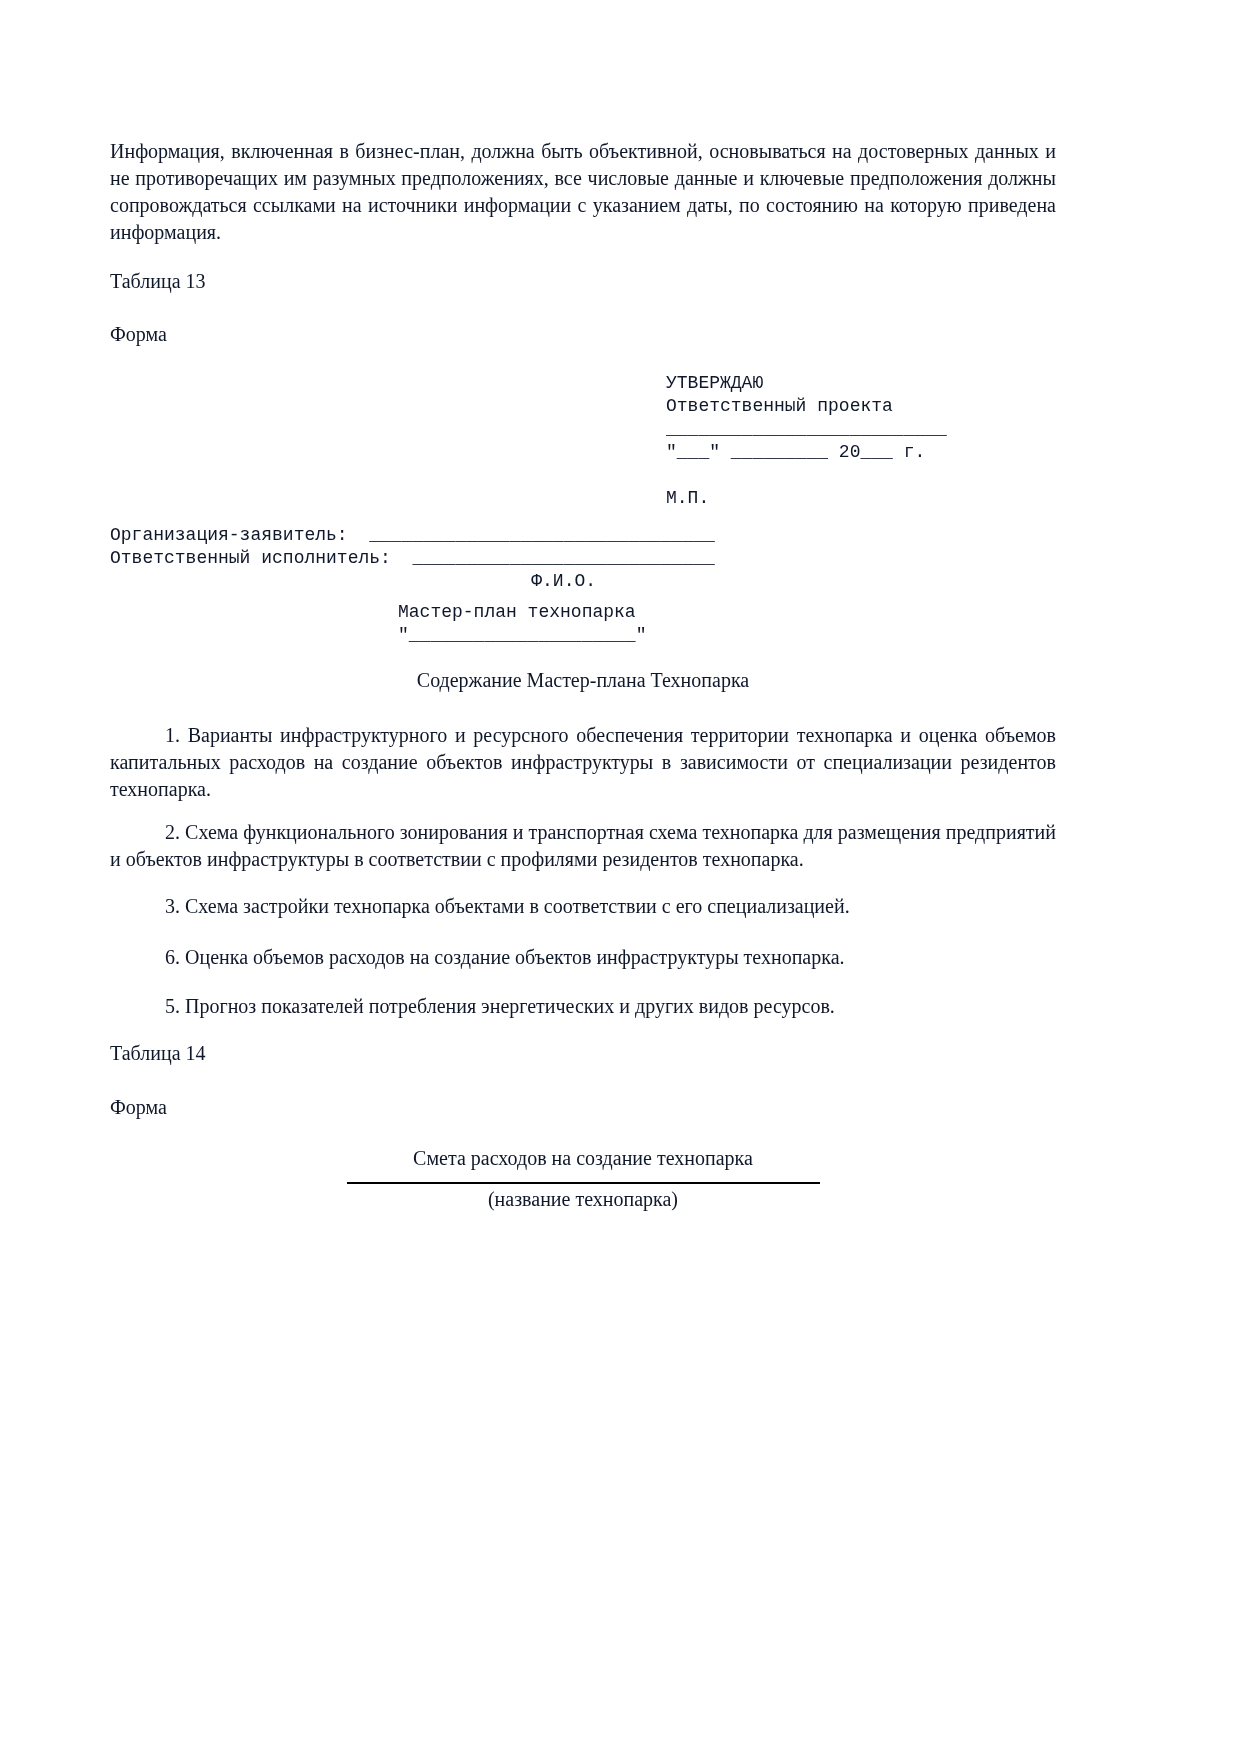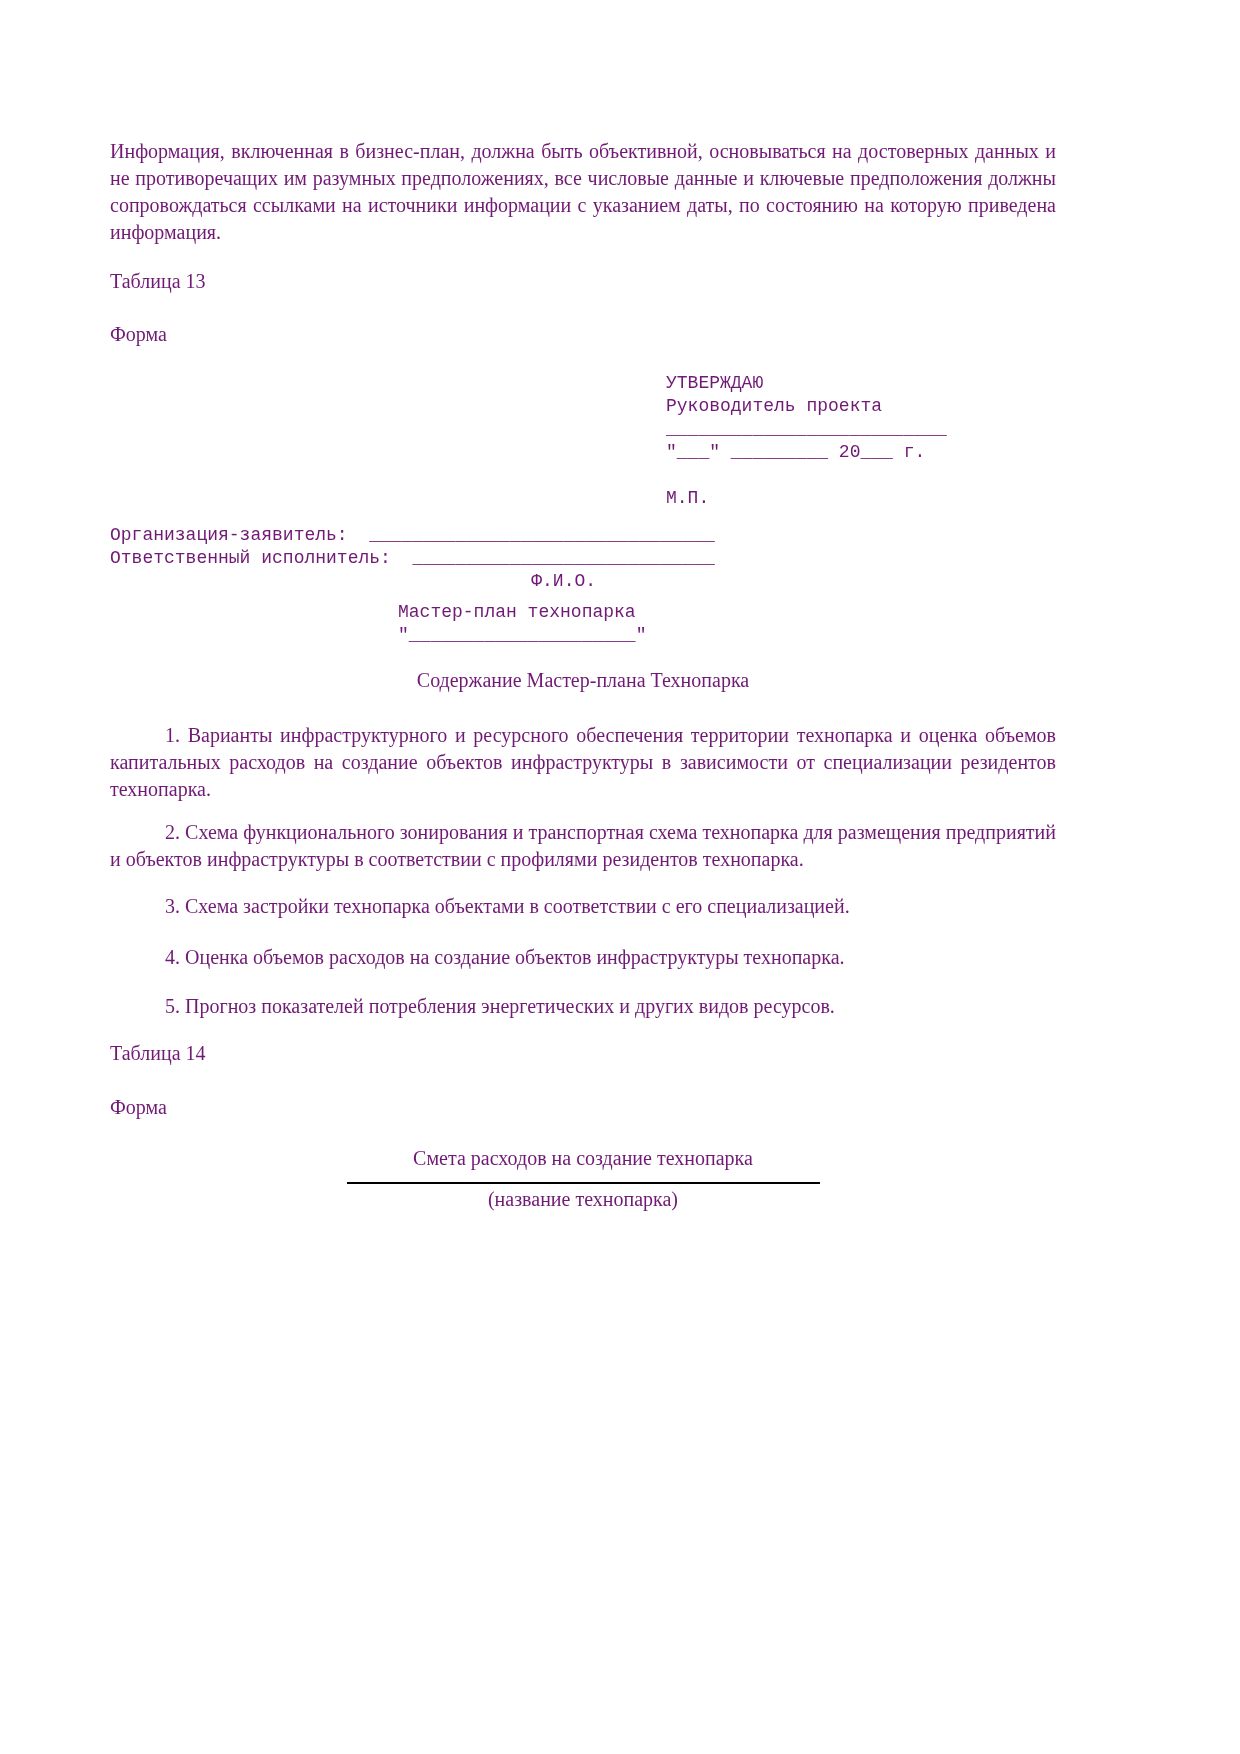--- a/index.html
+++ b/index.html
@@ -3,21 +3,21 @@
   <meta charset="utf-8">
   <style>
     * { margin: 0; padding: 0; box-sizing: border-box; }
     html, body { background: #ffffff; }
     .page {
       position: relative;
       width: 1240px;
       height: 1754px;
       margin: 0 auto;
       background: #ffffff;
-      color: #701a75;
+      color: #0f172a;
       font-family: "Liberation Serif", serif;
       font-size: 20px;
       line-height: 27px;
       padding: 138px 184px 0 110px;
       overflow: hidden;
     }
     .para { text-align: justify; }
     .right-label { text-align: left; }
     .mono {
       font-family: "Liberation Mono", "DejaVu Sans Mono", monospace;
@@ -53,42 +53,42 @@
 
 <div class="page">
 
   <p class="para">Информация, включенная в бизнес-план, должна быть объективной, основываться на достоверных данных и не противоречащих им разумных предположениях, все числовые данные и ключевые предположения должны сопровождаться ссылками на источники информации с указанием даты, по состоянию на которую приведена информация.</p>
 
   <div class="right-label tbl13">Таблица 13</div>
 
   <div class="right-label form1">Форма</div>
 
   <div class="mono approval">УТВЕРЖДАЮ
-Руководитель проекта
+Ответственный проекта
 __________________________
 "___" _________ 20___ г.
 
 М.П.</div>
 
   <div class="mono applicant">Организация-заявитель:  ________________________________
 Ответственный исполнитель:  ____________________________
                                        Ф.И.О.</div>
 
   <div class="mono masterplan">Мастер-план технопарка
 "_____________________"</div>
 
   <div class="contents-heading">Содержание Мастер-плана Технопарка</div>
 
   <p class="item m-item1">1. Варианты инфраструктурного и ресурсного обеспечения территории технопарка и оценка объемов капитальных расходов на создание объектов инфраструктуры в зависимости от специализации резидентов технопарка.</p>
 
   <p class="item m-item2">2. Схема функционального зонирования и транспортная схема технопарка для размещения предприятий и объектов инфраструктуры в соответствии с профилями резидентов технопарка.</p>
 
   <p class="item m-item3">3. Схема застройки технопарка объектами в соответствии с его специализацией.</p>
 
-  <p class="item m-item4">4. Оценка объемов расходов на создание объектов инфраструктуры технопарка.</p>
+  <p class="item m-item4">6. Оценка объемов расходов на создание объектов инфраструктуры технопарка.</p>
 
   <p class="item m-item5">5. Прогноз показателей потребления энергетических и других видов ресурсов.</p>
 
   <div class="right-label tbl14">Таблица 14</div>
 
   <div class="right-label form2">Форма</div>
 
   <div class="estimate-title">Смета расходов на создание технопарка</div>
 
   <div class="blank-line"></div>

